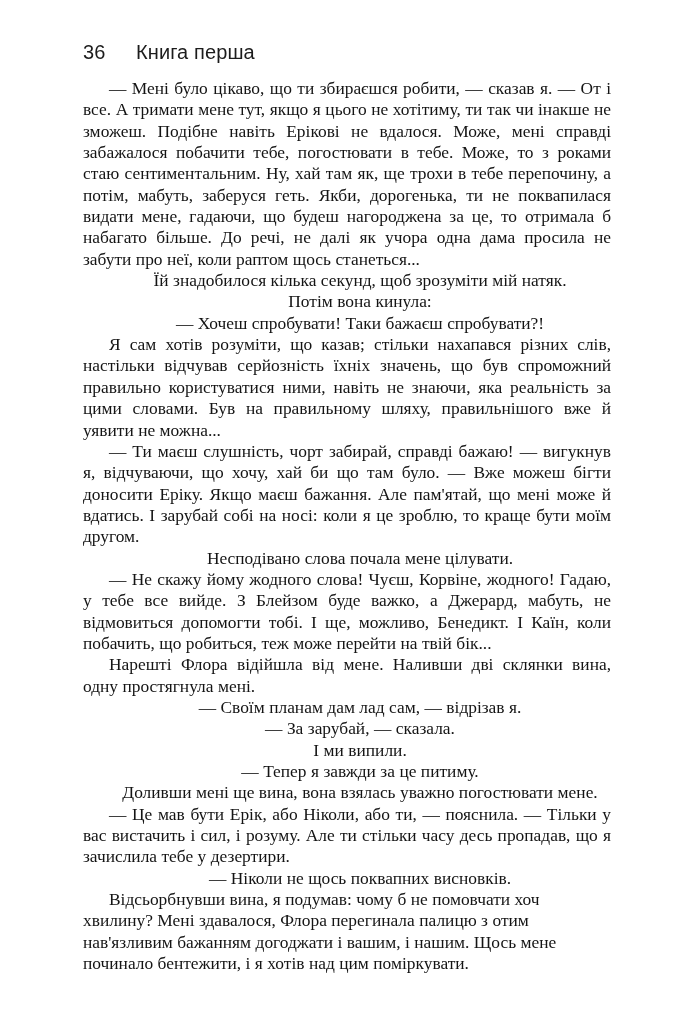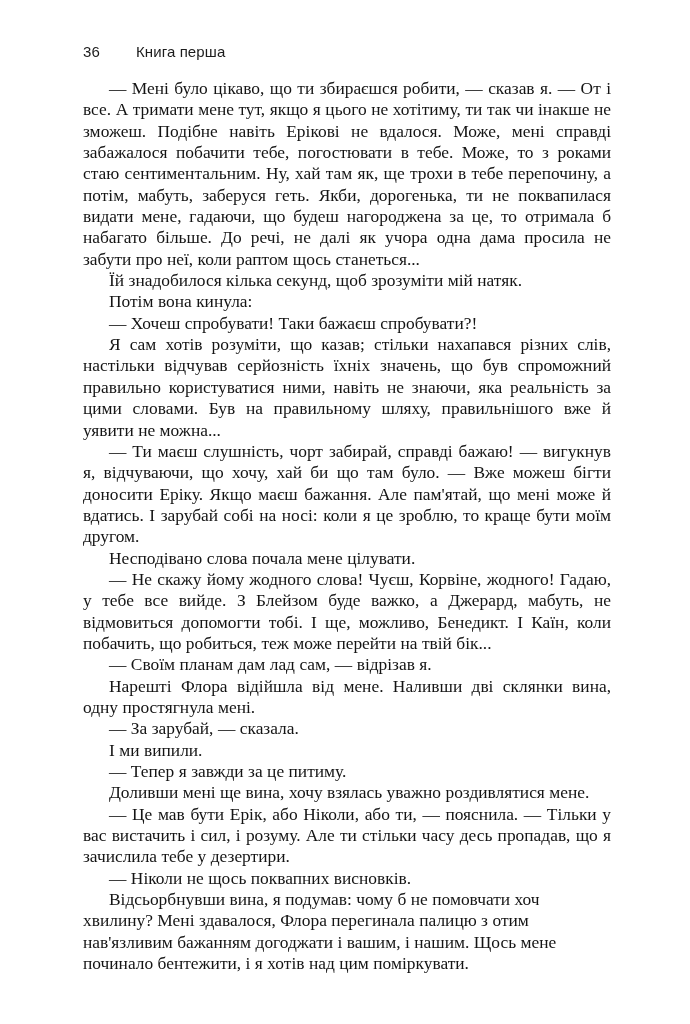--- a/index.html
+++ b/index.html
@@ -21,21 +21,21 @@
     height: 1024px;
     box-sizing: border-box;
   }
   .running-head {
     position: absolute;
     left: 83px;
     top: 42px;
     width: 528px;
     height: 20px;
     font-family: "Liberation Sans", "DejaVu Sans", sans-serif;
-    font-size: 15px;
+    font-size: 20px;
     line-height: 20px;
     color: #1c1c1c;
     letter-spacing: 0.1px;
     white-space: nowrap;
   }
   .running-head .folio {
     display: inline-block;
     width: 53px;
   }
   .running-head .book-title {
@@ -54,45 +54,45 @@
     text-align: justify;
     text-justify: inter-word;
     text-indent: 26px;
     hyphens: manual;
     word-spacing: 0.1px;
   }
   p.para.last {
     text-align: left;
   }
   p.para.short {
-    text-align: left;
+    text-align: center;
   }
 </style>
 </head>
 <body>
 
 <div class="page">
 
   <div class="running-head">
     <span class="folio">36</span><span class="book-title">Книга перша</span>
   </div>
 
   <div class="textblock">
     <p class="para">— Мені було цікаво, що ти збираєшся робити, — сказав я. — От і все. А тримати мене тут, якщо я цього не хотітиму, ти так чи інакше не зможеш. Подібне навіть Еріковi не вдалося. Може, мені справді забажалося побачити тебе, погостювати в тебе. Може, то з роками стаю сентиментальним. Ну, хай там як, ще трохи в тебе перепочину, а потім, мабуть, заберуся геть. Якби, дорогенька, ти не поквапилася видати мене, гадаючи, що будеш нагороджена за це, то отримала б набагато більше. До речі, не далі як учора одна дама просила не забути про неї, коли раптом щось станеться...</p>
     <p class="para short">Їй знадобилося кілька секунд, щоб зрозуміти мій натяк.</p>
     <p class="para short">Потім вона кинула:</p>
     <p class="para short">— Хочеш спробувати! Таки бажаєш спробувати?!</p>
     <p class="para">Я сам хотів розуміти, що казав; стільки нахапався різних слів, настільки відчував серйозність їхніх значень, що був спроможний правильно користуватися ними, навіть не знаючи, яка реальність за цими словами. Був на правильному шляху, правильнішого вже й уявити не можна...</p>
     <p class="para">— Ти маєш слушність, чорт забирай, справді бажаю! — вигукнув я, відчуваючи, що хочу, хай би що там було. — Вже можеш бігти доносити Еріку. Якщо маєш бажання. Але пам'ятай, що мені може й вдатись. І зарубай собі на носі: коли я це зроблю, то краще бути моїм другом.</p>
     <p class="para short">Несподівано слова почала мене цілувати.</p>
     <p class="para">— Не скажу йому жодного слова! Чуєш, Корвіне, жодного! Гадаю, у тебе все вийде. З Блейзом буде важко, а Джерард, мабуть, не відмовиться допомогти тобі. І ще, можливо, Бенедикт. І Каїн, коли побачить, що робиться, теж може перейти на твій бік...</p>
+    <p class="para">Нарешті Флора відійшла від мене. Наливши дві склянки вина, одну простягнула мені.</p>
     <p class="para short">— Своїм планам дам лад сам, — відрізав я.</p>
-    <p class="para">Нарешті Флора відійшла від мене. Наливши дві склянки вина, одну простягнула мені.</p>
     <p class="para short">— За зарубай, — сказала.</p>
     <p class="para short">І ми випили.</p>
     <p class="para short">— Тепер я завжди за це питиму.</p>
-    <p class="para short">Доливши мені ще вина, хочу взялась уважно роздивлятися мене.</p>
+    <p class="para short">Доливши мені ще вина, вона взялась уважно погостювати мене.</p>
     <p class="para">— Це мав бути Ерік, або Ніколи, або ти, — пояснила. — Тільки у вас вистачить і сил, і розуму. Але ти стільки часу десь пропадав, що я зачислила тебе у дезертири.</p>
     <p class="para short">— Ніколи не щось поквапних висновків.</p>
     <p class="para last">Відсьорбнувши вина, я подумав: чому б не помовчати хоч хвилину? Мені здавалося, Флора перегинала палицю з отим нав'язливим бажанням догоджати і вашим, і нашим. Щось мене починало бентежити, і я хотів над цим поміркувати.</p>
   </div>
 
 </div>
 
 </body></html>

